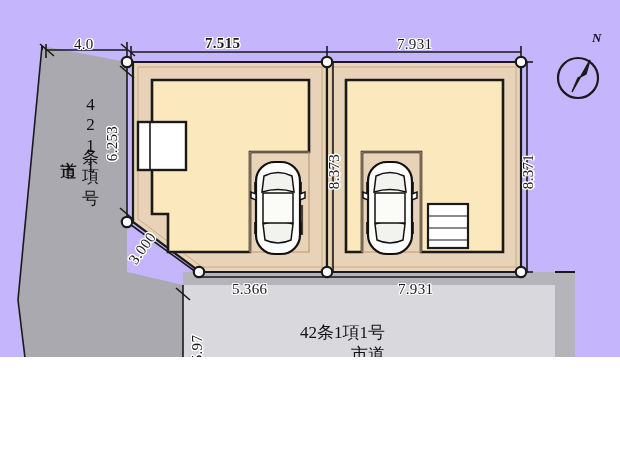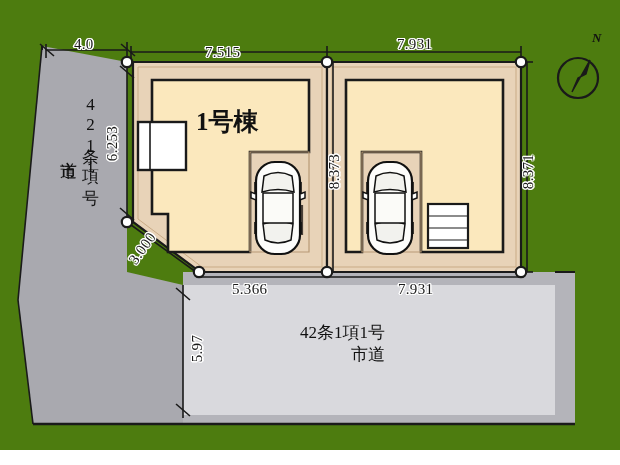--- a/index.html
+++ b/index.html
@@ -1,17 +1,17 @@
 <!DOCTYPE html>
 <html><head>
 <meta charset="utf-8">
 <style>
   html,body{margin:0;padding:0;background:#ffffff;}
   body{font-family:"Liberation Serif","DejaVu Serif",serif;}
-  #stage{position:relative;width:620px;height:450px;background:#4d7c0f;overflow:hidden;}
+  #stage{position:relative;width:620px;height:357px;background:#c4b5fd;overflow:hidden;}
   #plan{position:absolute;left:0;top:0;width:620px;height:465px;}
 
   .dimtext{
     position:absolute;
     font-family:"Liberation Serif","DejaVu Serif",serif;
     font-size:15px;
     color:#1a1a1a;
     white-space:nowrap;
     letter-spacing:0.3px;
     text-shadow:
@@ -195,37 +195,36 @@
       <circle cx="521" cy="272" r="5.2" fill="#ffffff" stroke="#1a1a1a" stroke-width="2.2"></circle>
     </g>
 
     <g>
       <circle cx="578" cy="78" r="20" fill="none" stroke="#1a1a1a" stroke-width="2.2"></circle>
       <path d="M590,60 L572,92 L578,78 L586,74 Z" fill="#1a1a1a" stroke="#1a1a1a" stroke-width="1.4"></path>
     </g>
   </svg>
 
   <div class="dimtext" style="left:74px;top:36px;">4.0</div>
-  <div class="dimtext" style="left:205px;top:44px;">7.515</div>
+  <div class="dimtext" style="left:205px;top:35px;font-weight:bold;">7.515</div>
   <div class="dimtext" style="left:397px;top:36px;">7.931</div>
 
   <div class="dimtext vert" style="left:95px;top:135px;transform:rotate(-90deg);">6.253</div>
 
   <div class="dimtext" style="left:125px;top:240px;transform:rotate(-54deg);">3.000</div>
 
   <div class="dimtext vert" style="left:317px;top:163px;transform:rotate(-90deg);">8.373</div>
 
   <div class="dimtext vert" style="left:511px;top:163px;transform:rotate(-90deg);">8.371</div>
 
   <div class="dimtext" style="left:232px;top:281px;">5.366</div>
   <div class="dimtext" style="left:398px;top:281px;">7.931</div>
 
   <div class="dimtext vert" style="left:184px;top:340px;transform:rotate(-90deg);">5.97</div>
 
-  <div class="bldglabel" style="left:196px;top:105px;">1号棟</div>
 
   <div class="vlabel" style="left:82px;top:95px;">42条1項1号</div>
   <div class="vlabel" style="left:60px;top:148px;">市道</div>
 
   <div class="roadlabel" style="left:300px;top:323px;">42条1項1号</div>
   <div class="roadlabel" style="left:351px;top:345px;">市道</div>
 
   <div class="compassN" style="left:592px;top:30px;">N</div>
 
 </div>

